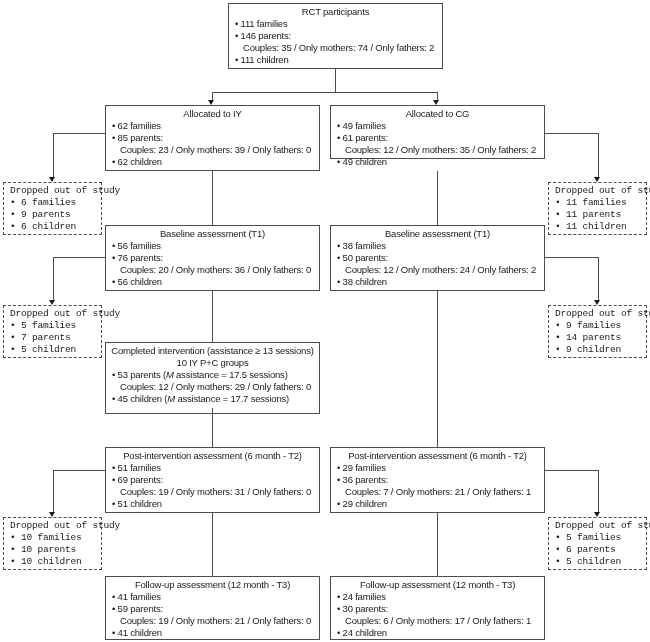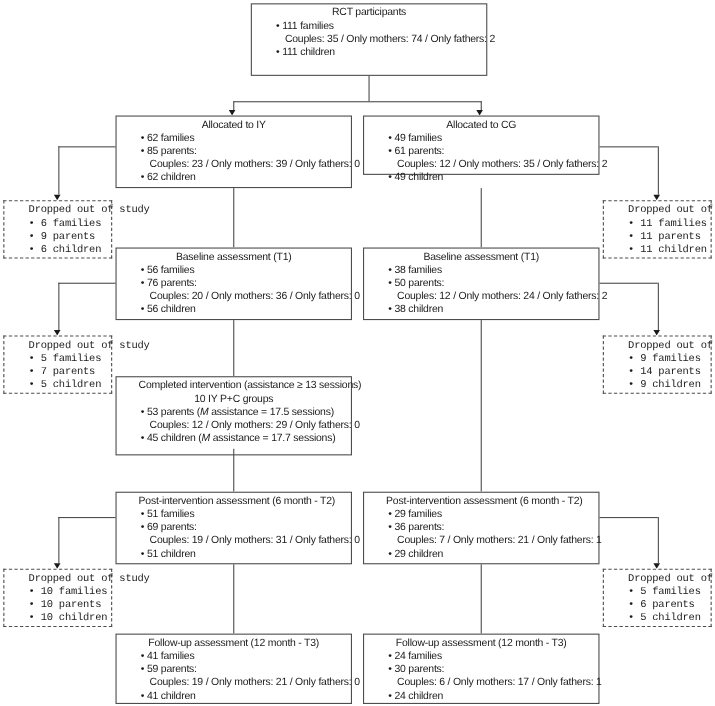--- a/index.html
+++ b/index.html
@@ -12,21 +12,21 @@
     font-size: 9.5px;
     letter-spacing: -0.2px;
     color: #1a1a1a;
     overflow: hidden;
   }
   .box {
     position: absolute;
     box-sizing: border-box;
     border: 1px solid #4d4d4d;
     background: #ffffff;
-    padding: 2px 20px;
+    padding: 2px 4px;
     line-height: 12px;
   }
   .box.dashed { border-style: dashed; font-family: Liberation Mono, monospace; }
   .t  { text-align: center; white-space: nowrap; }
   .ln { white-space: nowrap; padding-left: 2px; }
   .ln.ind { padding-left: 10px; }
   .ln i { font-style: italic; }
   .hl { position: absolute; height: 1px; background: #4d4d4d; }
   .vl { position: absolute; width: 1px; background: #4d4d4d; }
   .arrow-down {
@@ -38,20 +38,21 @@
   }
 </style>
 </head>
 <body>
 
 <div id="diagram">
 
   <div class="box" style="left:228px;top:3px;width:215px;height:66px">
     <div class="t">RCT participants</div>
     <div class="ln">• 111 families</div>
+    <div class="ln">• 146 parents:</div>
     <div class="ln ind">Couples: 35 / Only mothers: 74 / Only fathers: 2</div>
     <div class="ln">• 111 children</div>
   </div>
 
   <div class="vl" style="left:335px;top:69px;height:23px"></div>
   <div class="hl" style="left:212px;top:92px;width:226px"></div>
   <div class="vl" style="left:212px;top:92px;height:8px"></div>
   <div class="arrow-down" style="left:208px;top:100px"></div>
   <div class="vl" style="left:437px;top:92px;height:8px"></div>
   <div class="arrow-down" style="left:433px;top:100px"></div>

